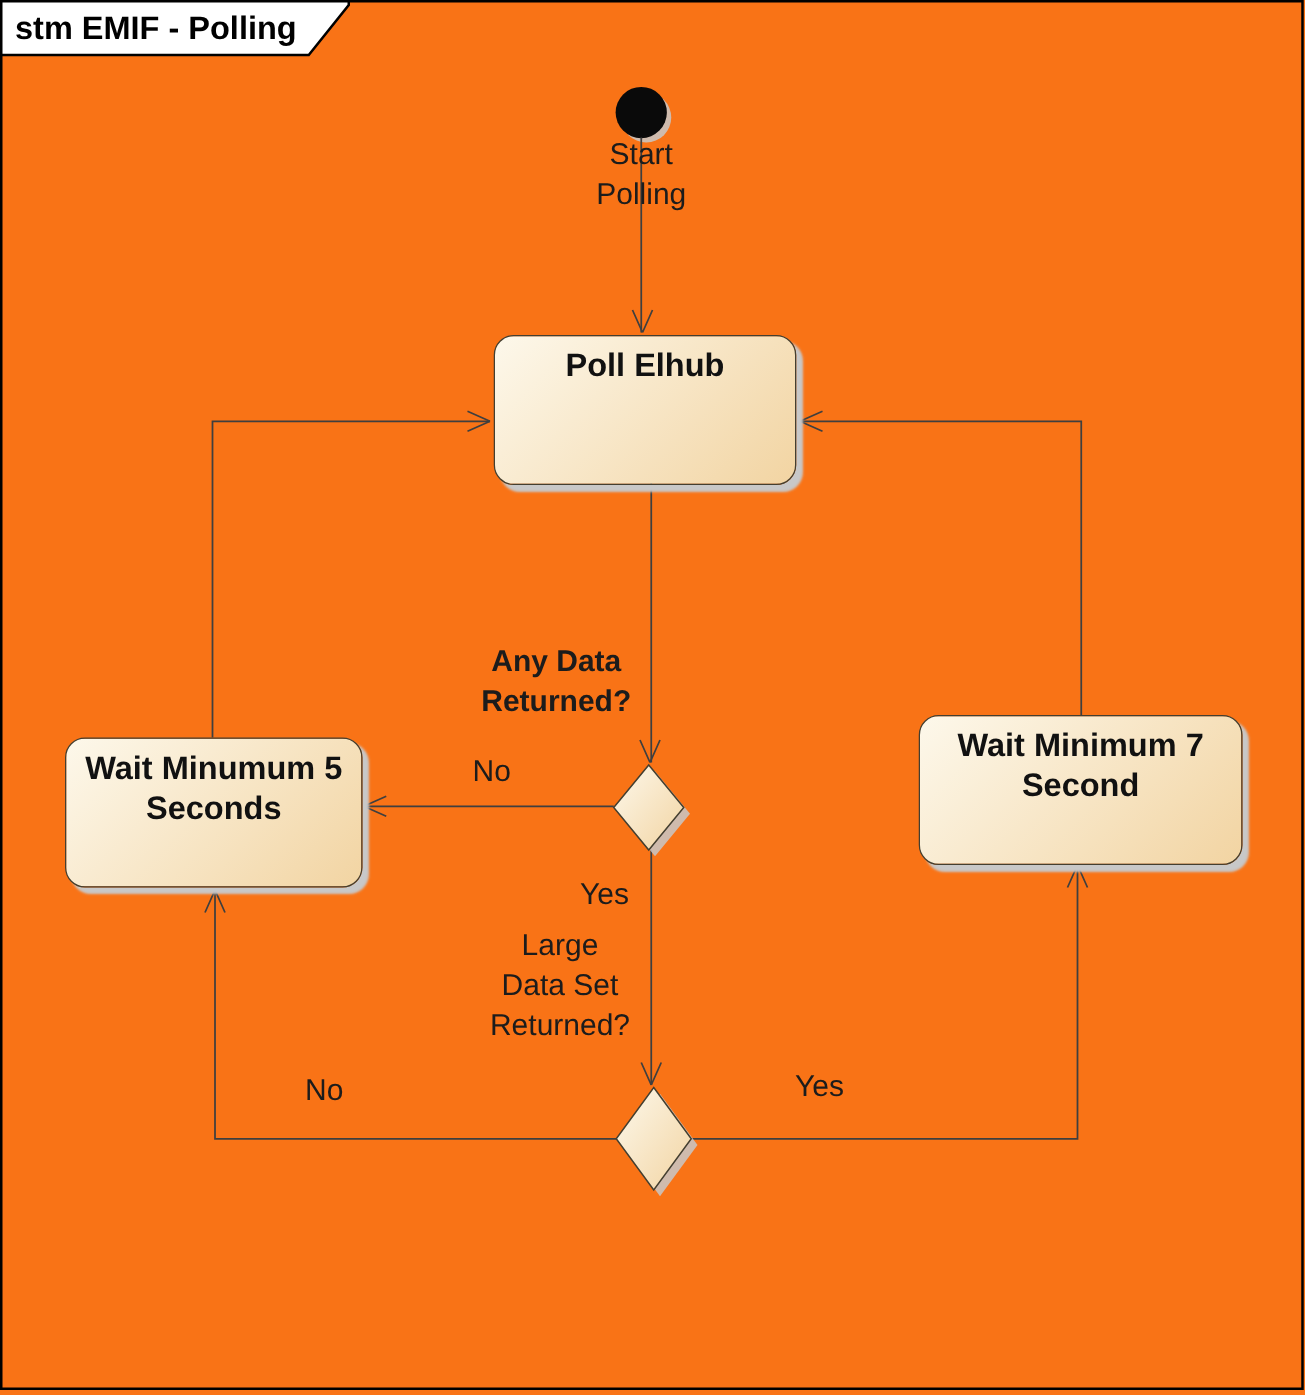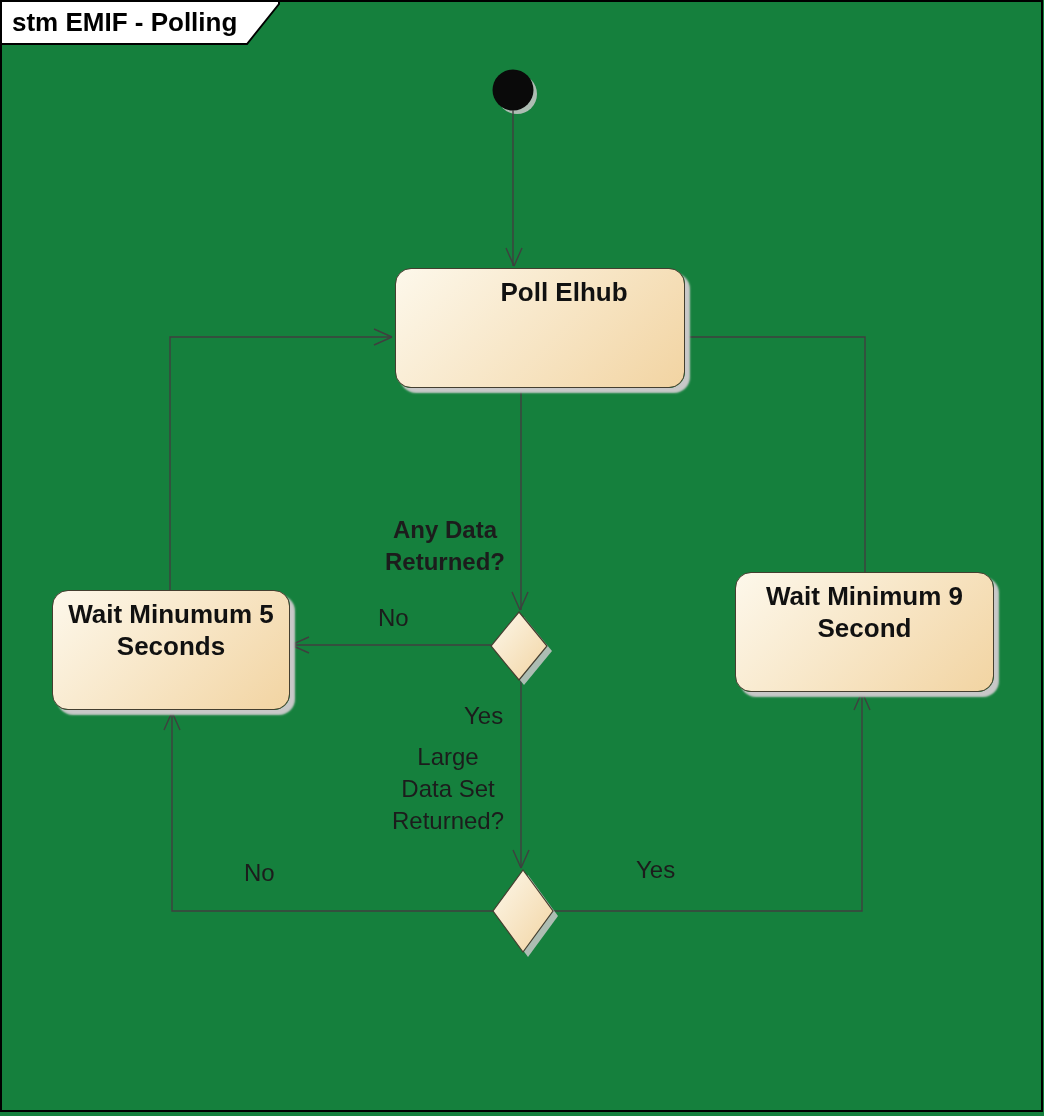--- a/index.html
+++ b/index.html
@@ -7,21 +7,21 @@
     --node-fill-dark:#F2D4A2;
     --node-border:#443F30;
     --connector:#3F3F3F;
     --shadow:#C8C8C8;
     --text:#111111;
   }
   html,body{margin:0;padding:0;background:#ffffff;}
   .canvas{
     position:relative;
     width:1044px;height:1116px;
-    background:#15803d;
+    background:#f97316;
     font-family:"Liberation Sans",sans-serif;
     overflow:hidden;
   }
   svg.layer{position:absolute;left:0;top:0;}
   .connector{stroke:var(--connector);stroke-width:1.4;fill:none;}
   .arrowhead{stroke:var(--connector);stroke-width:1.4;fill:none;}
   .diamond{fill:url(#nodeGrad);stroke:var(--node-border);stroke-width:1.2;}
   .shadow-shape{fill:var(--shadow);opacity:0.85;}
   .frame-rect{fill:none;stroke:#000000;stroke-width:2;}
   .tab-shape{fill:#ffffff;stroke:#000000;stroke-width:2;}
@@ -43,21 +43,21 @@
     padding-top:7px;
     font-size:26px;font-weight:bold;line-height:32px;
     color:var(--text);text-align:center;white-space:pre-line;
   }
   .annotation{
     position:absolute;
     font-size:24px;color:#1c1c1c;line-height:32px;
     white-space:pre-line;
   }
   .center{text-align:center;}
-  #node-poll{left:395px;top:268px;width:240px;height:118px;padding-left:48px;}
+  #node-poll{left:395px;top:268px;width:240px;height:118px;}
   #node-wait5{left:52px;top:590px;width:236px;height:118px;}
   #node-wait1{left:735px;top:572px;width:257px;height:118px;}
   #label-start{left:433px;top:108px;width:160px;}
   #label-anydata{left:375px;top:514px;width:140px;font-weight:bold;}
   #label-largedata{left:378px;top:741px;width:140px;}
   #label-no1{left:378px;top:602px;width:60px;}
   #label-yes1{left:464px;top:700px;width:60px;}
   #label-no2{left:244px;top:857px;width:60px;}
   #label-yes2{left:636px;top:854px;width:60px;}
 </style>
@@ -116,24 +116,26 @@
   <div class="node" id="node-poll">
     <div class="node-label">Poll Elhub</div>
   </div>
 
   <div class="node" id="node-wait5">
     <div class="node-label">Wait Minumum 5
 Seconds</div>
   </div>
 
   <div class="node" id="node-wait1">
-    <div class="node-label">Wait Minimum 9
+    <div class="node-label">Wait Minimum 7
 Second</div>
   </div>
 
+  <div class="annotation center" id="label-start">Start
+Polling</div>
 
   <div class="annotation center" id="label-anydata">Any Data
 Returned?</div>
 
   <div class="annotation center" id="label-largedata">Large
 Data Set
 Returned?</div>
 
   <div class="annotation" id="label-no1">No</div>
 

